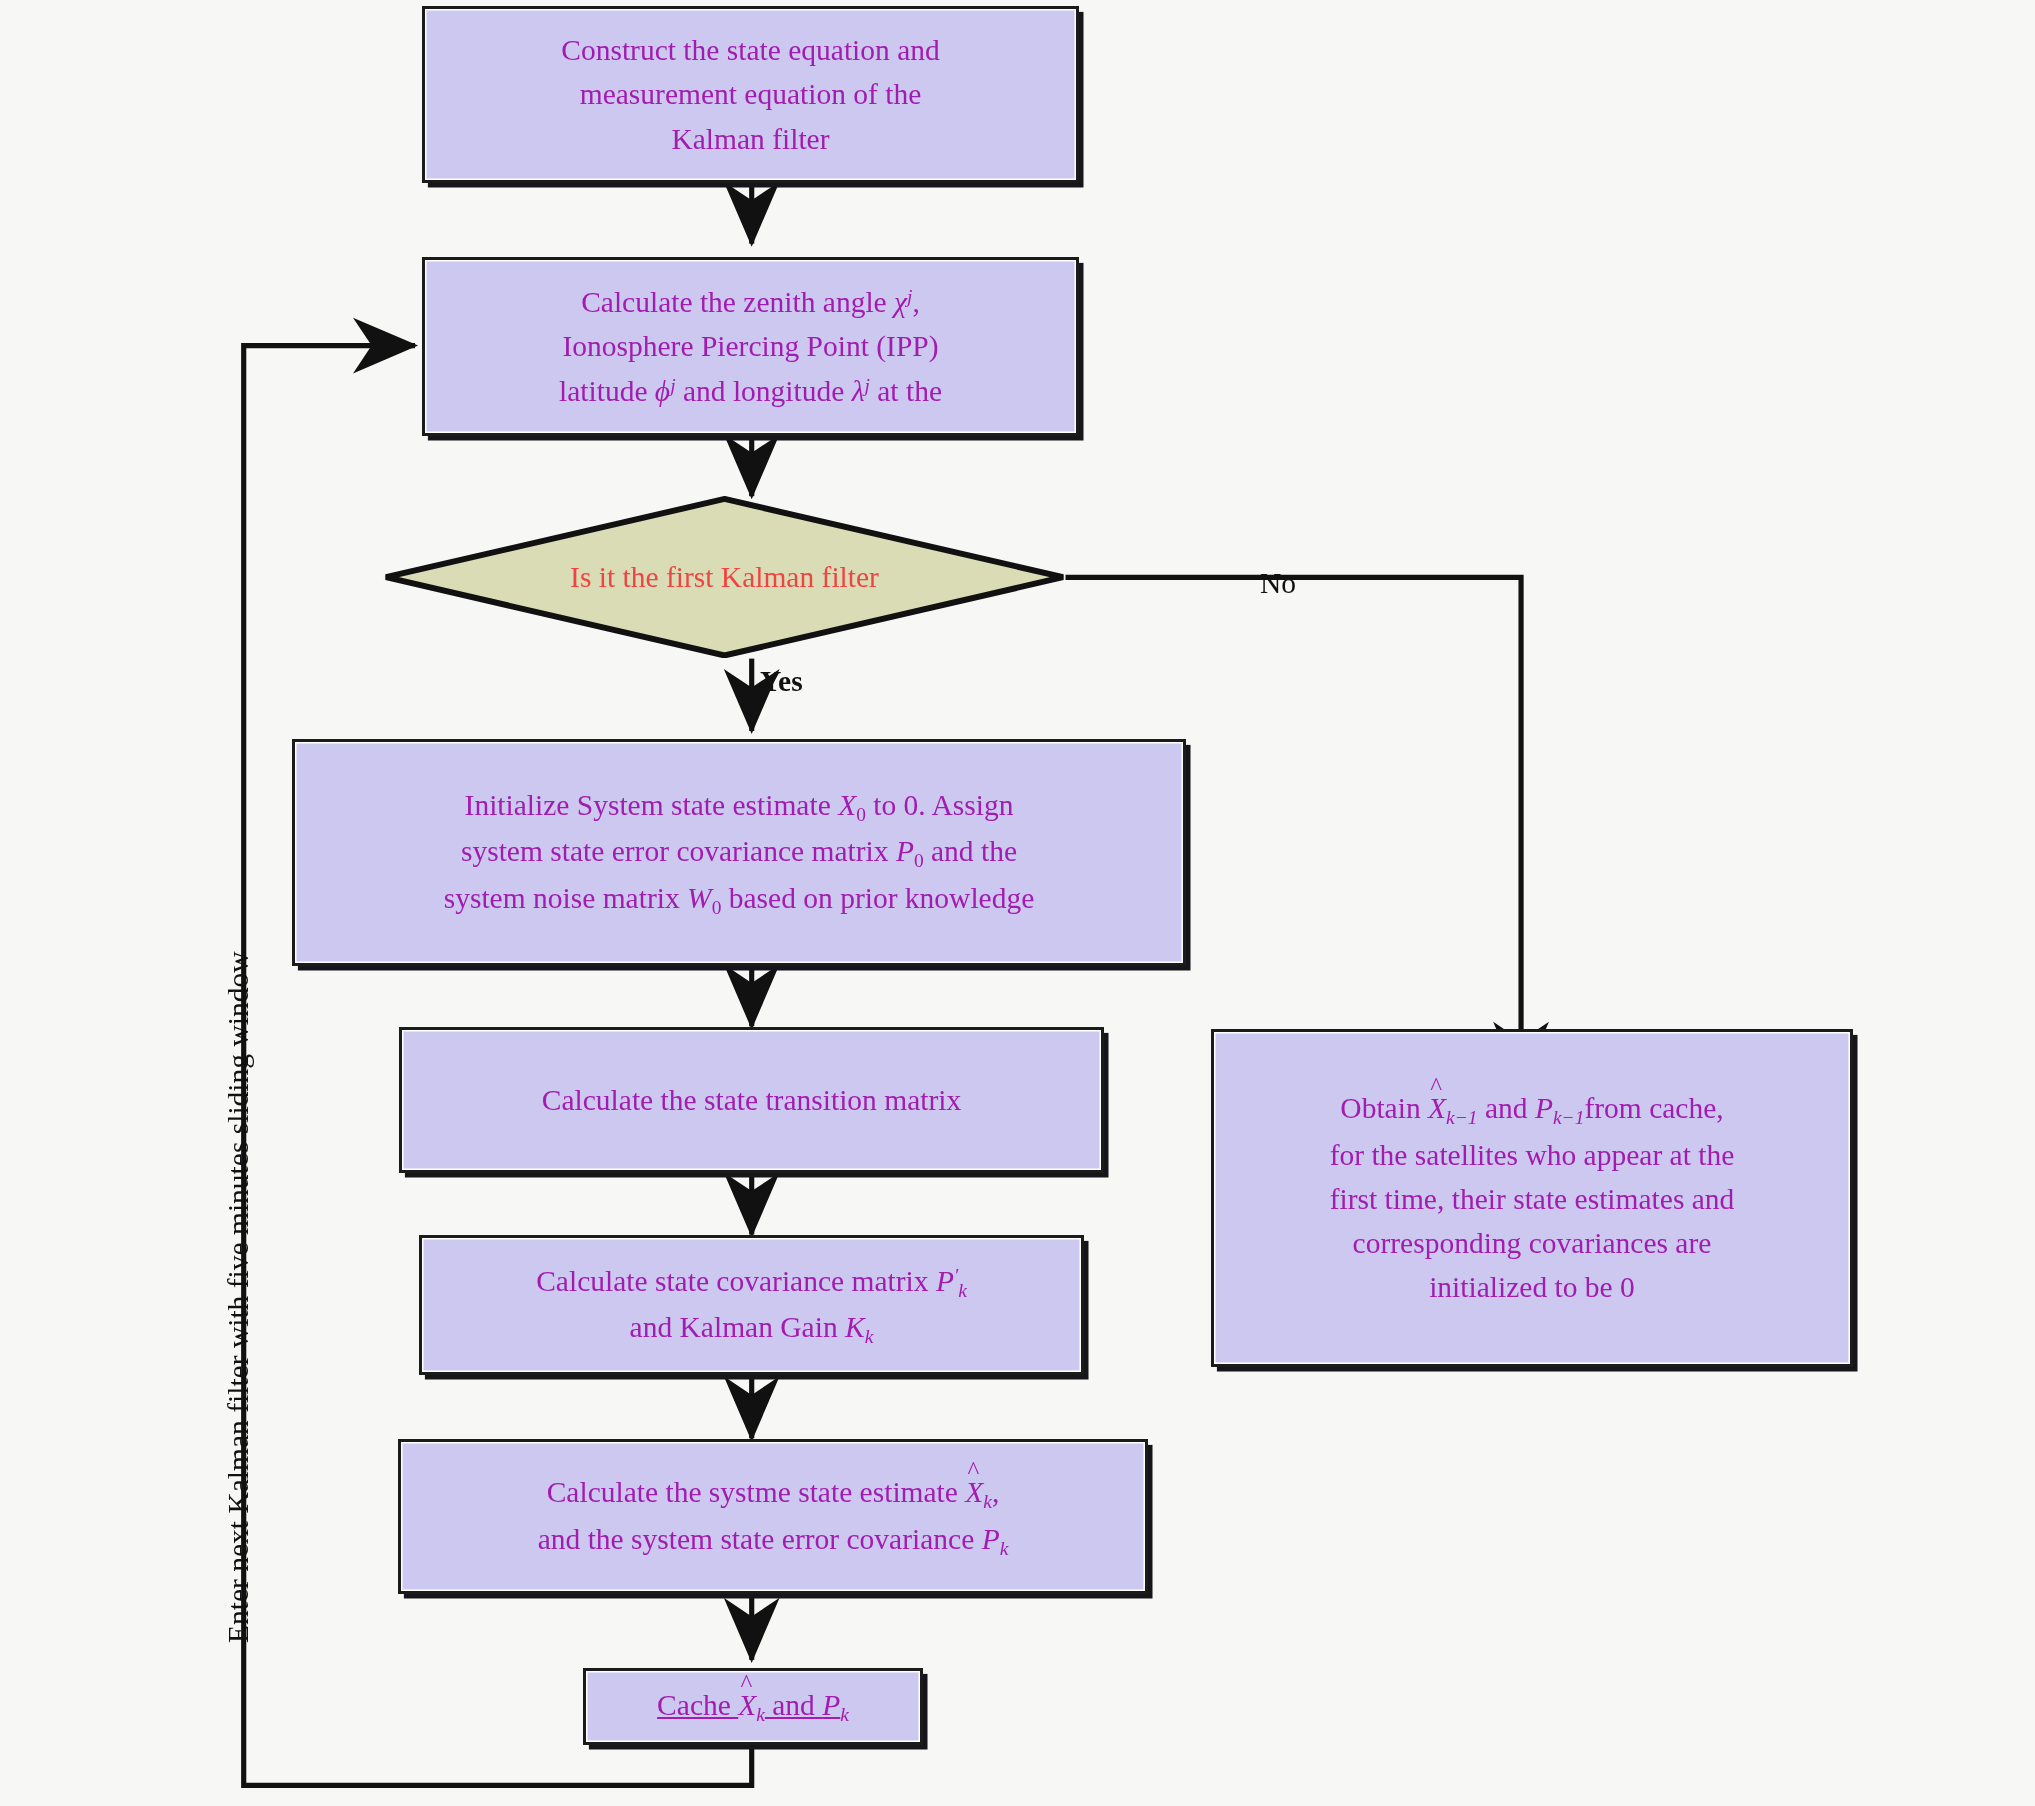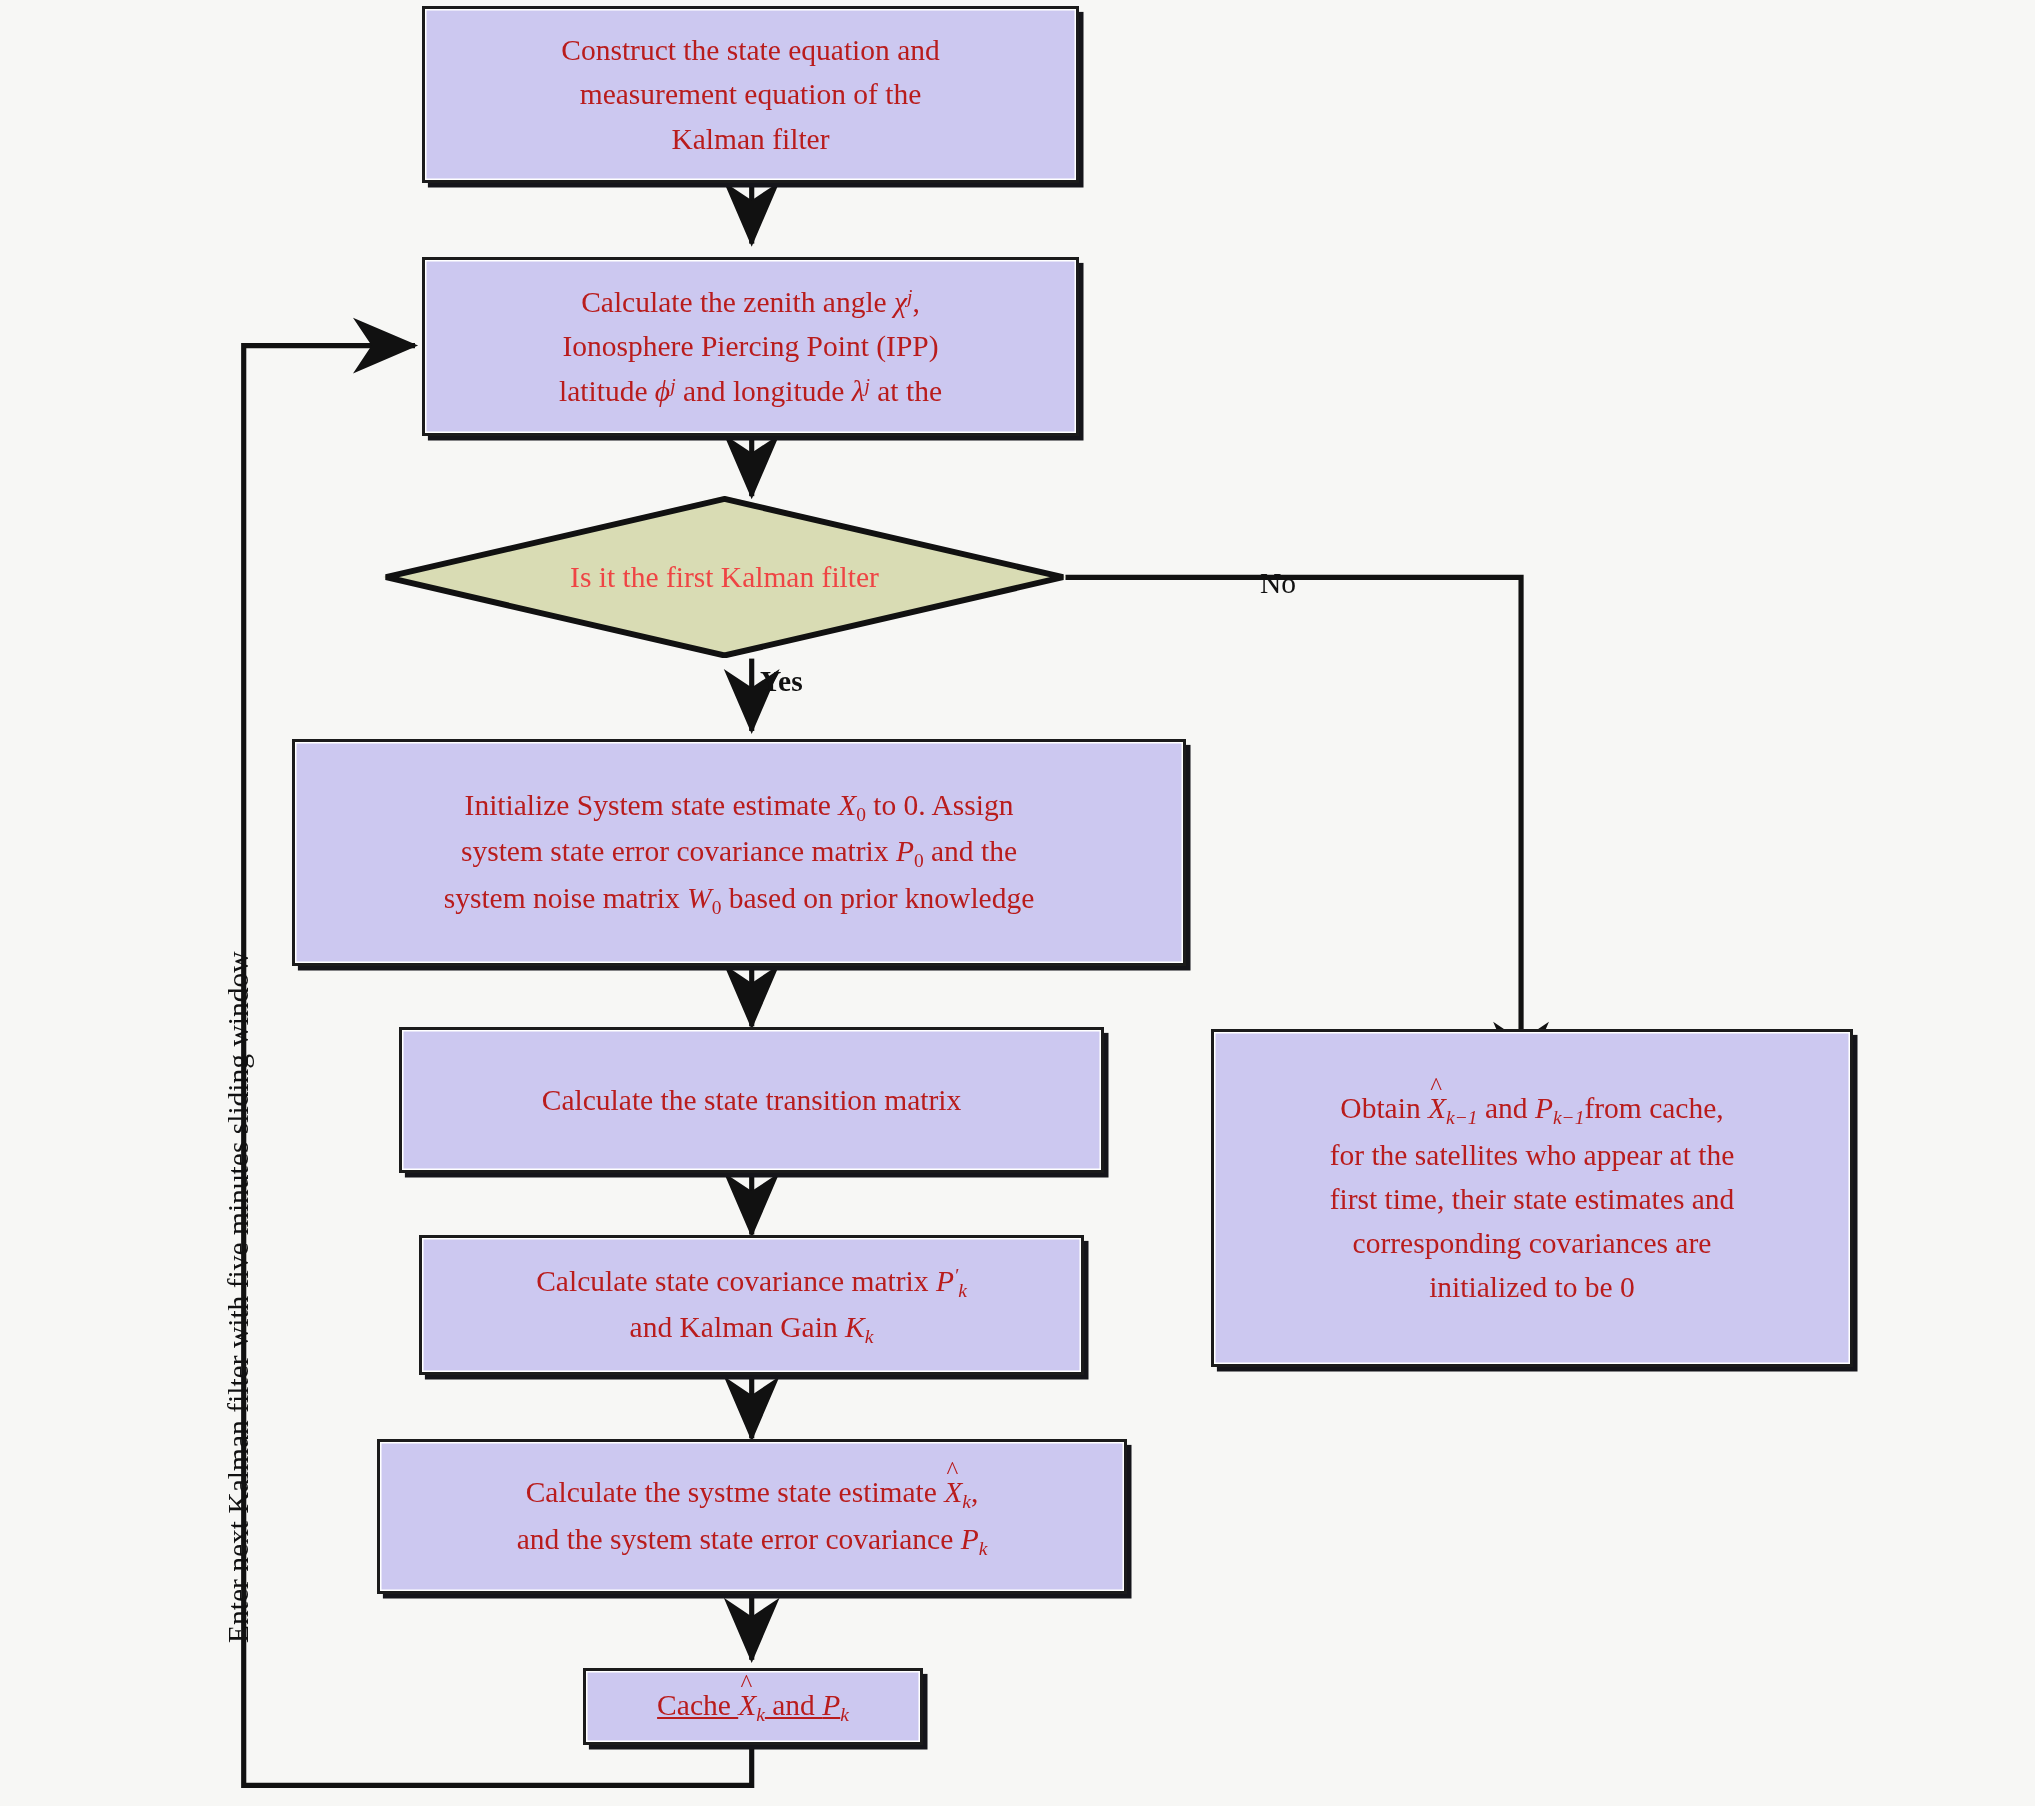--- a/index.html
+++ b/index.html
@@ -32,21 +32,21 @@
     box-sizing: border-box;
     display: flex;
     align-items: center;
     justify-content: center;
     text-align: center;
   }
   .proc {
     background: #ccc8f0;
     border: 3px solid #1b1b1b;
     box-shadow: 5.2px 5.2px 0 -0.7px #15151a, 0 0 0 1.5px #ffffff inset;
-    color: #b91c1c;
+    color: #a21caf;
     line-height: 1.50;
     padding: 7.4px 13.3px;
     font-size: 29.5px;
   }
   .proc .ln { display: block; white-space: nowrap; }
   .proc .lnw { display: block; }
 
   
   .decision {
     background: transparent;
@@ -187,21 +187,21 @@
     </div>
   </div>
 
   <div class="node proc" style="left:419px; top:1235px; width:665px; height:140px;">
     <div>
       <span class="ln"><span>Calculate state covariance matrix </span><span class="mi">P</span><span class="sup">′</span><span class="sub">k</span></span>
       <span class="ln"><span>and Kalman Gain </span><span class="mi">K</span><span class="sub">k</span></span>
     </div>
   </div>
 
-  <div class="node proc" style="left:377px; top:1439px; width:750px; height:155px;">
+  <div class="node proc" style="left:398px; top:1439px; width:750px; height:155px;">
     <div>
       <span class="ln"><span>Calculate the systme state estimate </span><span class="hatwrap"><span class="hatc">^</span><span>X</span></span><span class="sub">k</span><span>,</span></span>
       <span class="ln"><span>and the system state error covariance </span><span class="mi">P</span><span class="sub">k</span></span>
     </div>
   </div>
 
   <div class="node proc" style="left:583px; top:1668px; width:340px; height:77px;text-decoration:underline;">
     <div>
       <span class="ln"><span>Cache </span><span class="hatwrap"><span class="hatc">^</span><span>X</span></span><span class="sub">k</span><span> and </span><span class="mi">P</span><span class="sub">k</span></span>
     </div>

